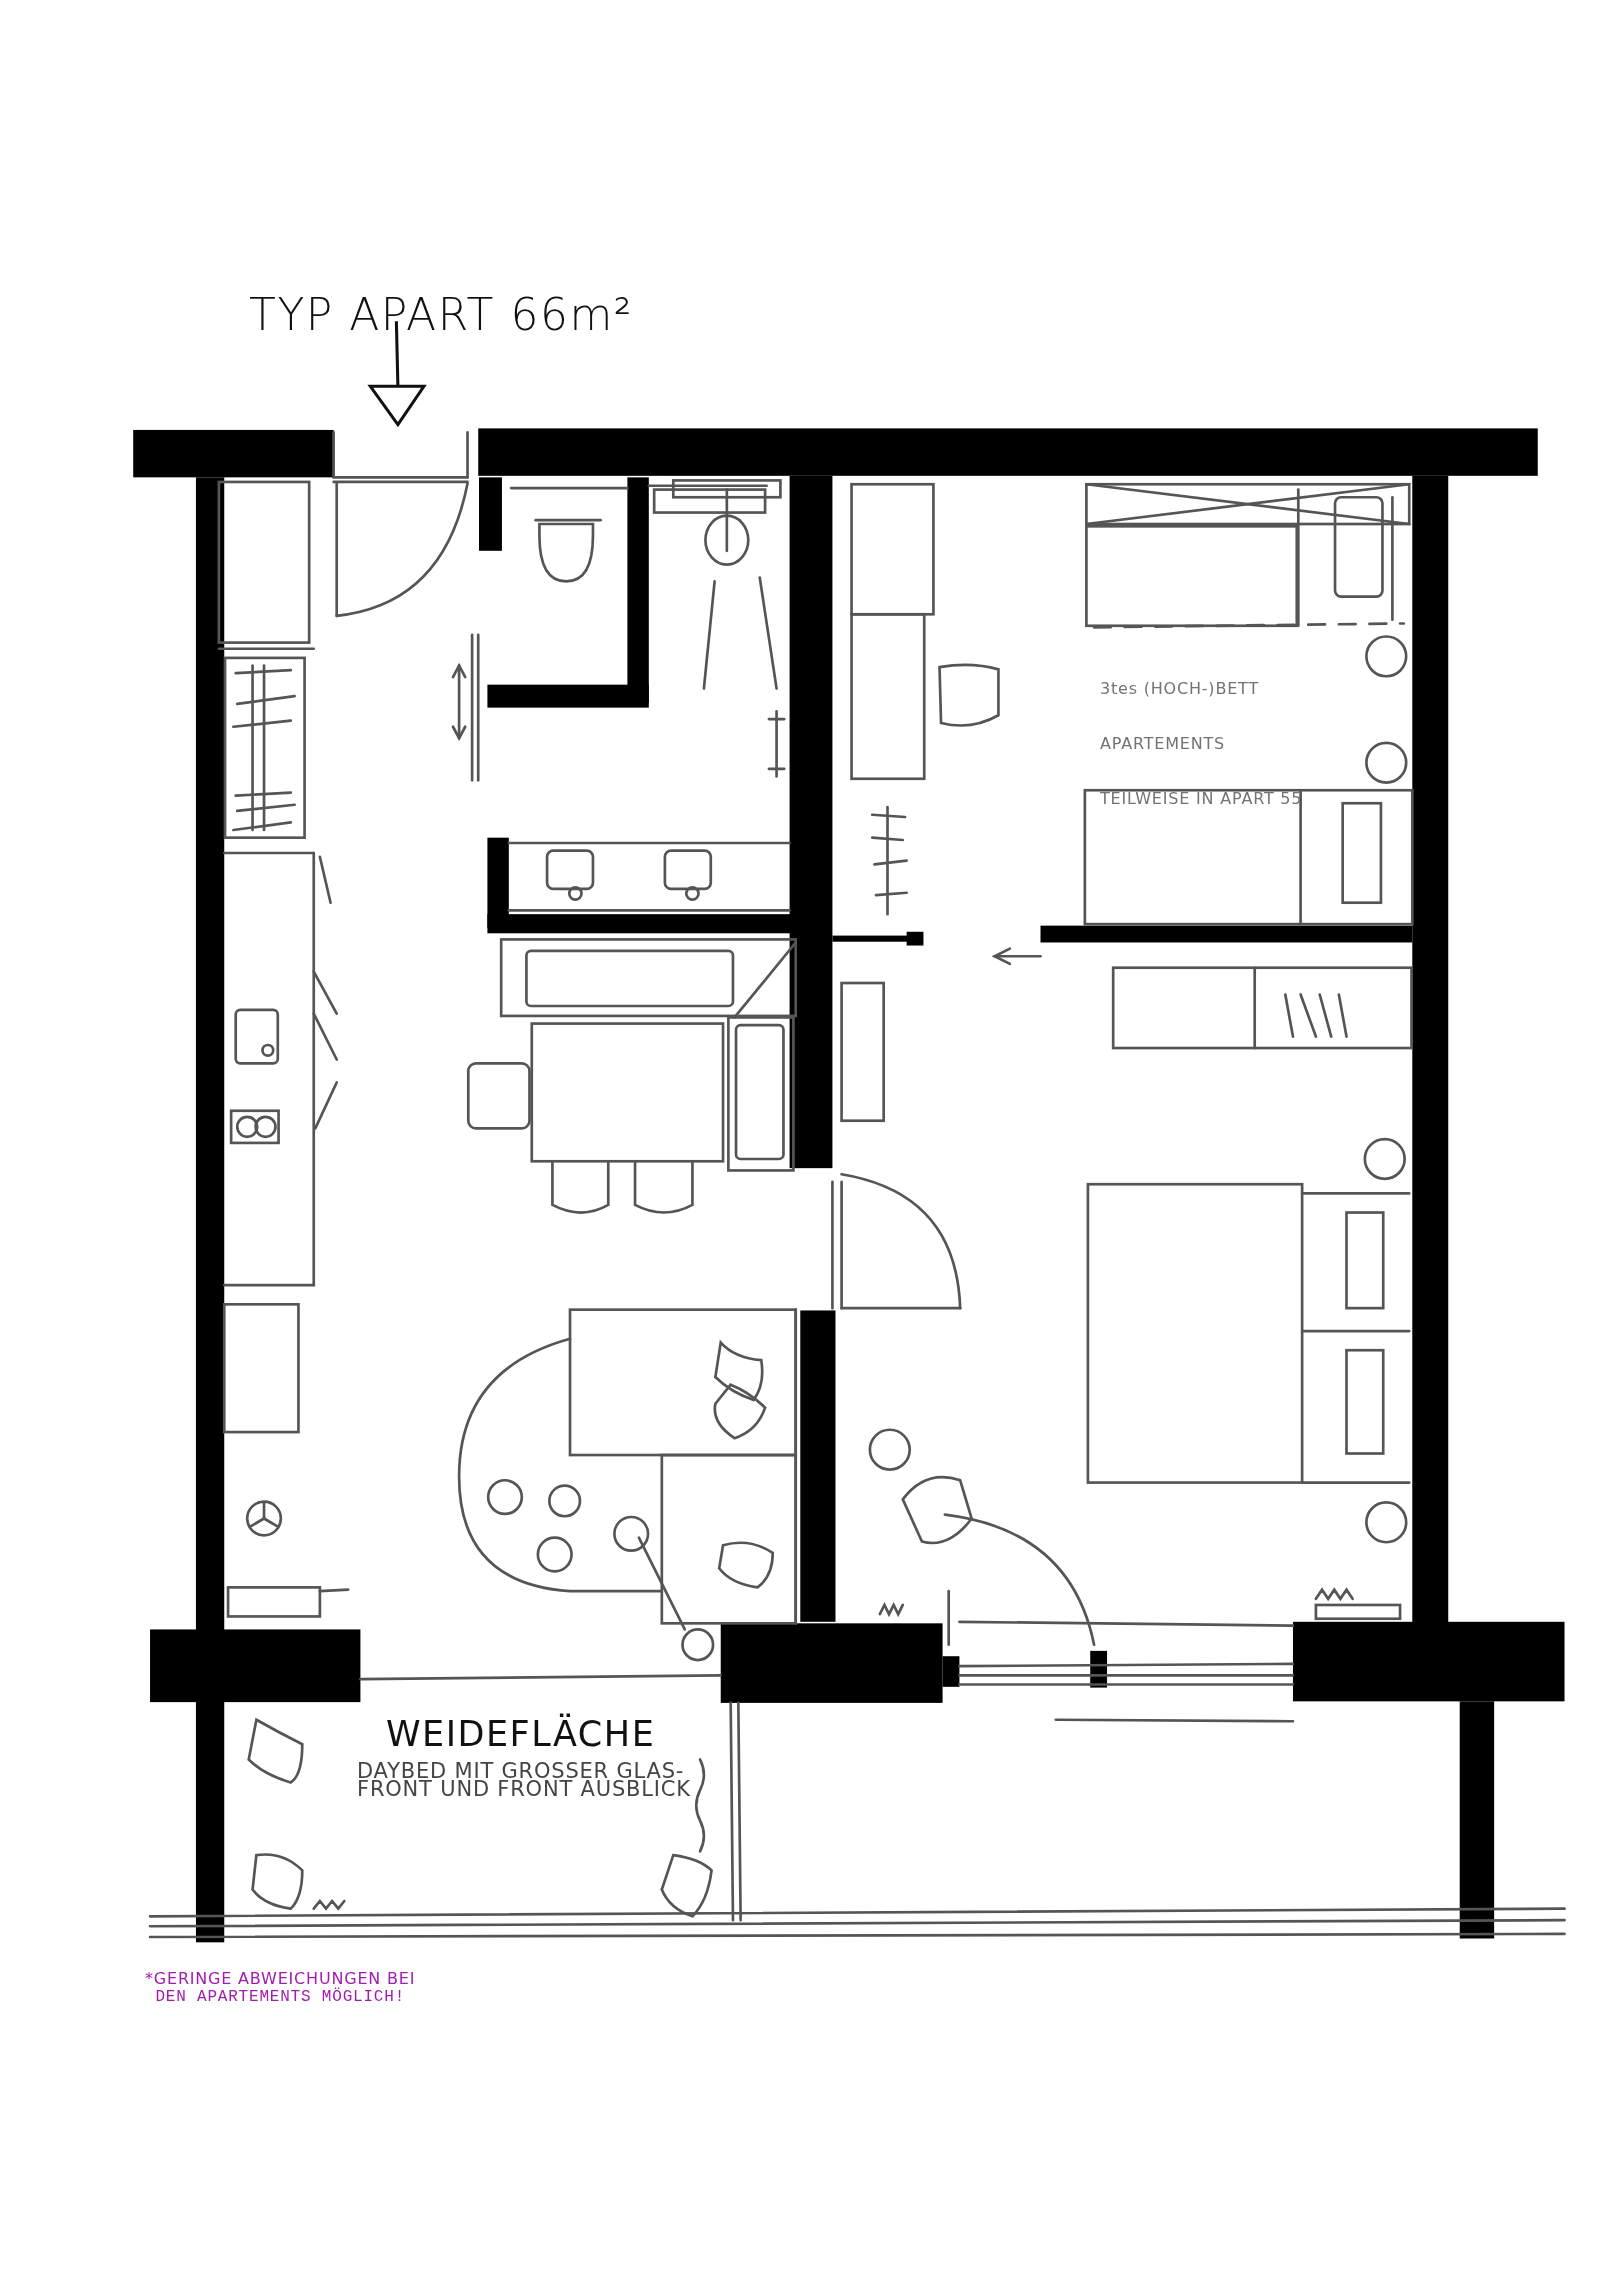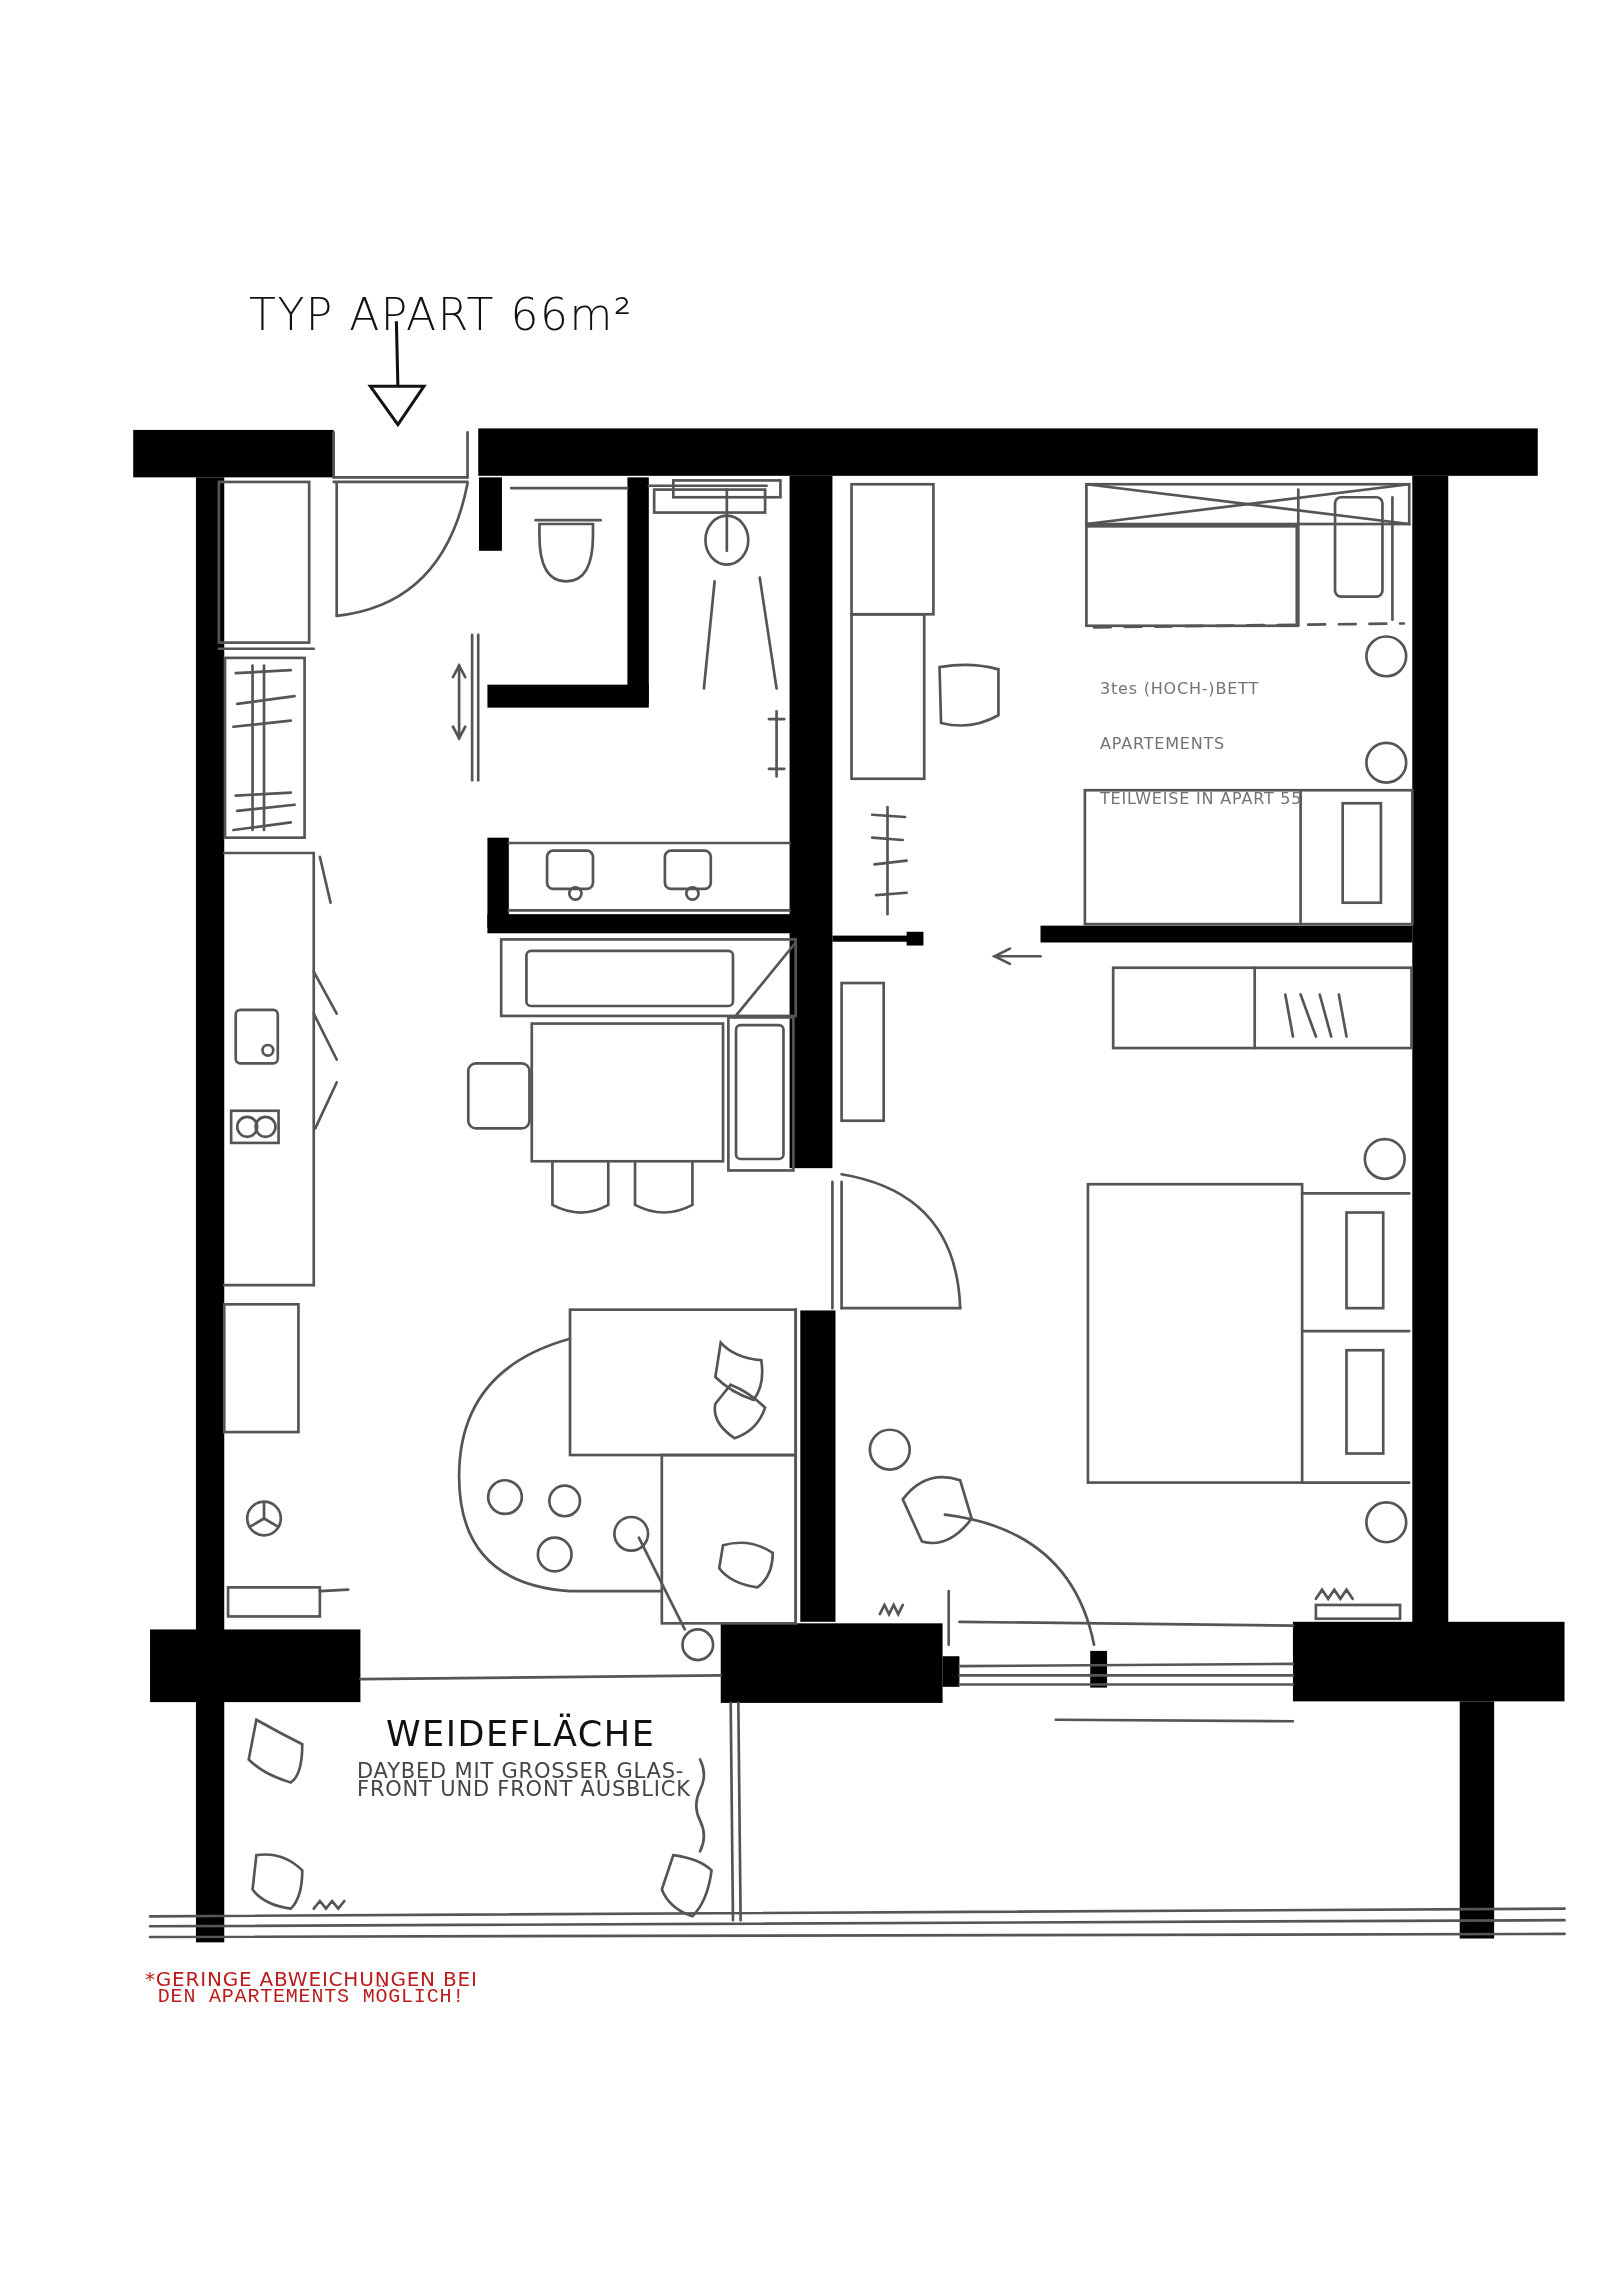--- a/index.html
+++ b/index.html
@@ -2,21 +2,21 @@
 <html style="font-size:12.2px"><head>
 <meta charset="utf-8">
 <style>
   html, body { margin:0; padding:0; background:#ffffff; }
   body { width:1622px; height:2295px; position:relative; overflow:hidden; font-family:"DejaVu Sans", sans-serif; }
   #plan { position:absolute; left:0; top:0; }
   .title { position:absolute; left:249px; top:245px; font-size:44px; letter-spacing:1.5px; color:#111; font-family:"DejaVu Sans", sans-serif; font-weight:300;margin-top:44px; }
   .note { position:absolute; color:#737373; font-size:16px; line-height:18.4px; letter-spacing:0.8px; font-family:"DejaVu Sans", sans-serif; white-space:pre; }
   .zone-title { position:absolute; left:354px; top:1714px; font-size:35px; letter-spacing:1.5px; color:#111; font-family:"DejaVu Sans", sans-serif;margin-left:32px; }
   .zone-sub { position:absolute; left:357px; top:1762px; font-size:21px; line-height:18.4px; letter-spacing:0.8px; color:#444; font-family:"DejaVu Sans", sans-serif; }
-  .foot { position:absolute; left:145px; top:1970px; font-size:20px; line-height:18.4px; letter-spacing:0.8px; color:#b91c1c; font-family:"DejaVu Sans", sans-serif; }
+  .foot { position:absolute; left:145px; top:1970px; font-size:16px; line-height:18.4px; letter-spacing:0.8px; color:#a21caf; font-family:"DejaVu Sans", sans-serif; }
   .foot span, .zone-sub span { display:block; }
 </style>
 </head>
 <body>
 
 <svg id="plan" width="1622" height="2295" viewBox="0 0 2120 3000" xmlns="http://www.w3.org/2000/svg">
 
   <g stroke="#111" stroke-width="4" fill="none">
     <line x1="518" y1="420" x2="520" y2="505"></line>
     <polygon points="484,505 554,505 520,555"></polygon>

